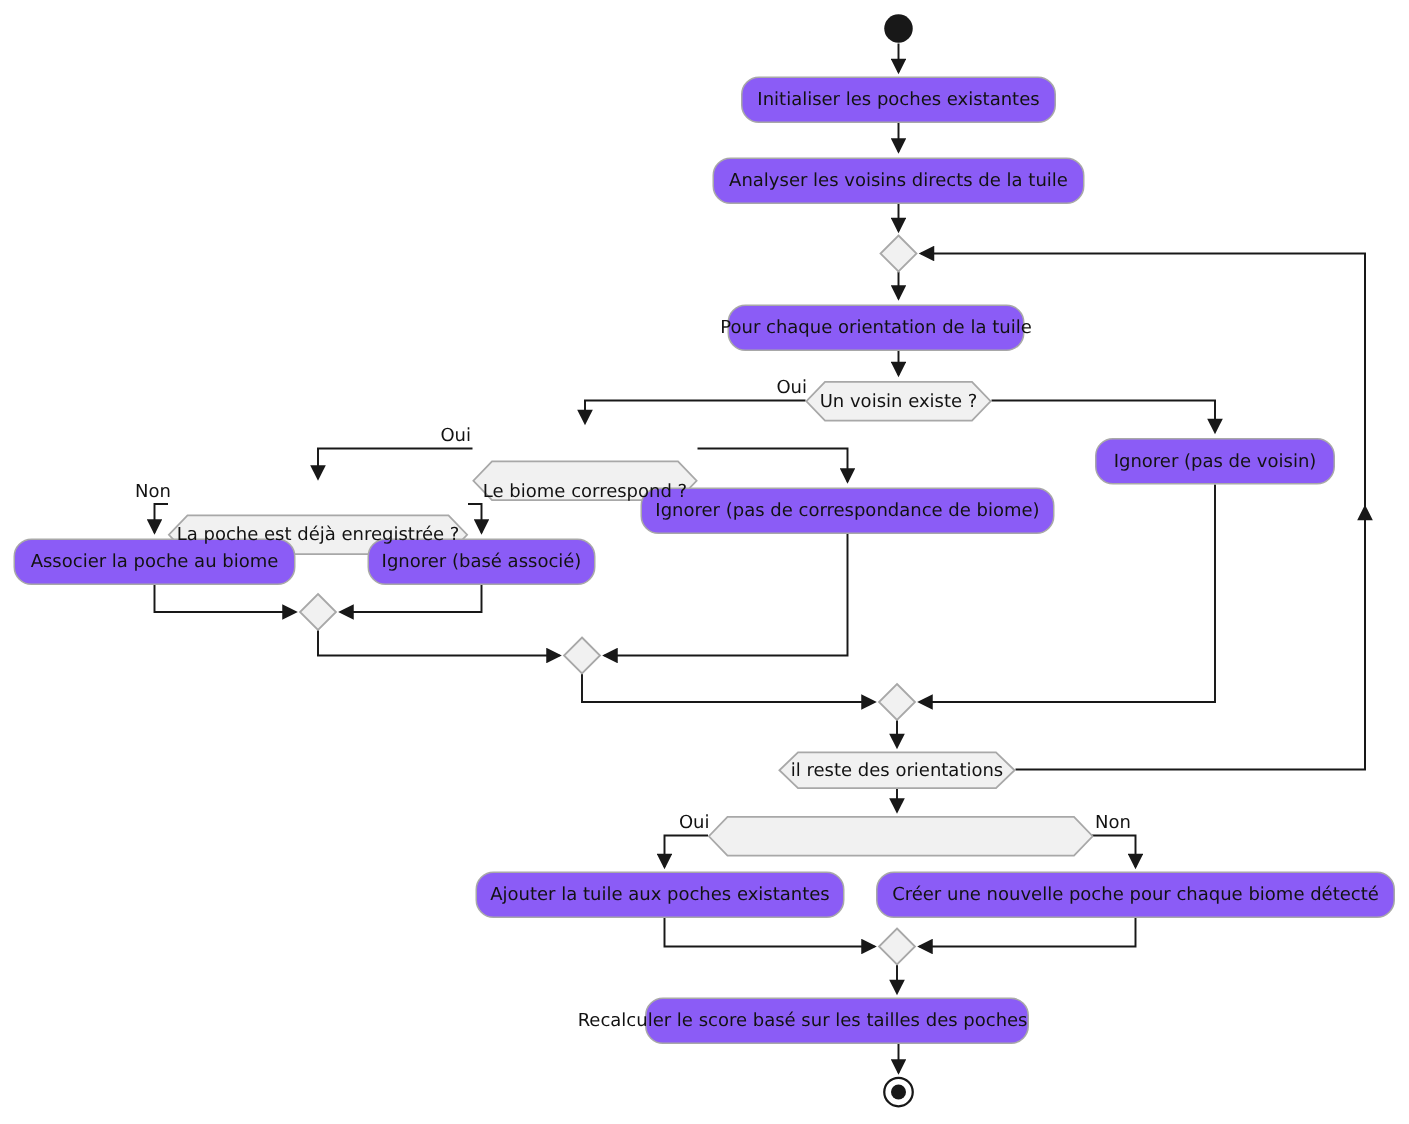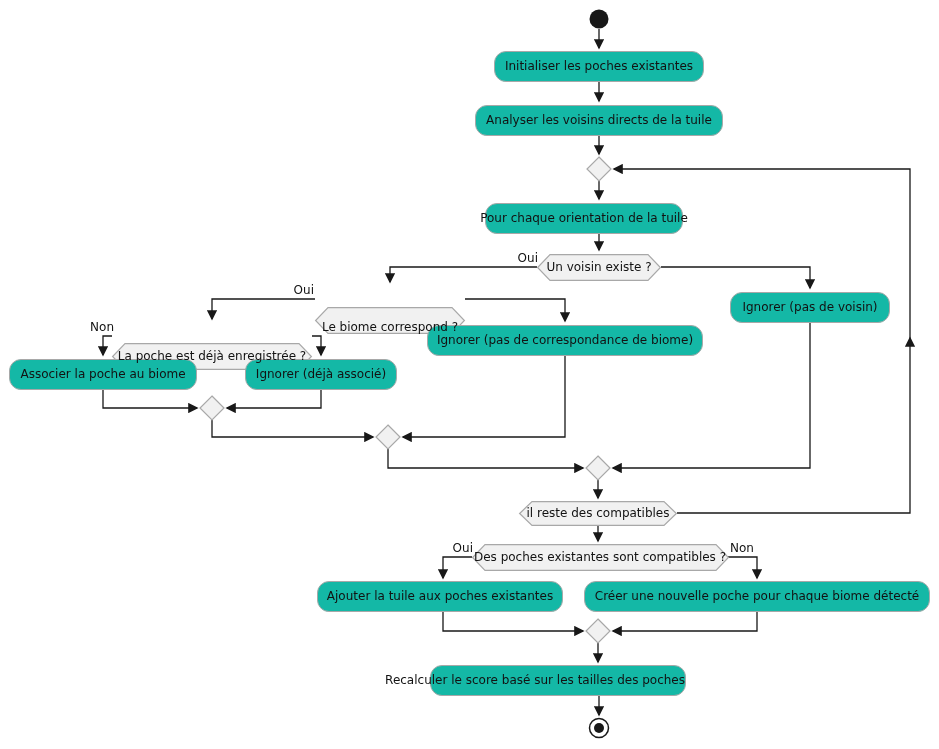--- a/index.html
+++ b/index.html
@@ -8,21 +8,21 @@
     font-family:"DejaVu Sans","Liberation Sans",sans-serif;
     overflow:hidden;
   }
   .layer{position:absolute;left:0;top:0;}
   .node{
     position:absolute;display:flex;align-items:center;justify-content:center;
     font-size:12px;color:#121212;white-space:nowrap;box-sizing:border-box;
     line-height:1;
   }
   .activity{
-    background:#14b8a6;border:1.2px solid #a8a8a8;border-radius:12px;
+    background:#8b5cf6;border:1.2px solid #a8a8a8;border-radius:12px;
   }
   .hexagon{background:transparent;}
   .hexagon > svg{position:absolute;left:0;top:0;overflow:visible;}
   .hexagon > span{position:relative;z-index:1;}
   svg text{
     font-family:"DejaVu Sans","Liberation Sans",sans-serif;
     font-size:12px;fill:#121212;
   }
 </style>
 </head>
@@ -101,39 +101,38 @@
       <div class="node hexagon" style="left: 112px; top: 322.5px; width: 200px; height: 27px; margin-top: 20px;">
         <svg width="200" height="27" viewBox="0 0 200 27">
           <polygon points="13,0.6 187,0.6 199.4,13.5 187,26.4 13,26.4 0.6,13.5" fill="#f1f1f1" stroke="#a8a8a8" stroke-width="1.2"></polygon>
         </svg>
         <span>La poche est déjà enregistrée ?</span>
       </div>
       <div class="node activity" style="left: 9px; top: 358.5px; width: 188px; height: 31px;">
         <span>Associer la poche au biome</span>
       </div>
       <div class="node activity" style="left: 245px; top: 358.5px; width: 152px; height: 31px;">
-        <span>Ignorer (déjà associé)</span>
+        <span>Ignorer (basé associé)</span>
       </div>
       <div class="node activity" style="left: 427px; top: 324.5px; width: 276px; height: 31px; align-items: center;">
         <span>Ignorer (pas de correspondance de biome)</span>
       </div>
       <div class="node activity" style="left: 730px; top: 291.5px; width: 160px; height: 31px;">
         <span>Ignorer (pas de voisin)</span>
       </div>
       <div class="node hexagon" style="left: 519px; top: 500.5px; width: 158px; height: 25px;">
         <svg width="158" height="25" viewBox="0 0 158 25">
           <polygon points="13,0.6 145,0.6 157.4,12.5 145,24.4 13,24.4 0.6,12.5" fill="#f1f1f1" stroke="#a8a8a8" stroke-width="1.2"></polygon>
         </svg>
-        <span>il reste des compatibles</span>
+        <span>il reste des orientations</span>
       </div>
       <div class="node hexagon" style="left: 471.5px; top: 543.5px; width: 257px; height: 27px;">
         <svg width="257" height="27" viewBox="0 0 257 27">
           <polygon points="13,0.6 244,0.6 256.4,13.5 244,26.4 13,26.4 0.6,13.5" fill="#f1f1f1" stroke="#a8a8a8" stroke-width="1.2"></polygon>
         </svg>
-        <span>Des poches existantes sont compatibles ?</span>
       </div>
       <div class="node activity" style="left: 317px; top: 580.5px; width: 246px; height: 31px;">
         <span>Ajouter la tuile aux poches existantes</span>
       </div>
       <div class="node activity" style="left: 584px; top: 580.5px; width: 346px; height: 31px;">
         <span>Créer une nouvelle poche pour chaque biome détecté</span>
       </div>
       <div class="node activity" style="left: 430px; top: 664.5px; width: 256px; height: 31px; justify-content: flex-end;">
         <span>Recalculer le score basé sur les tailles des poches</span>
       </div>

